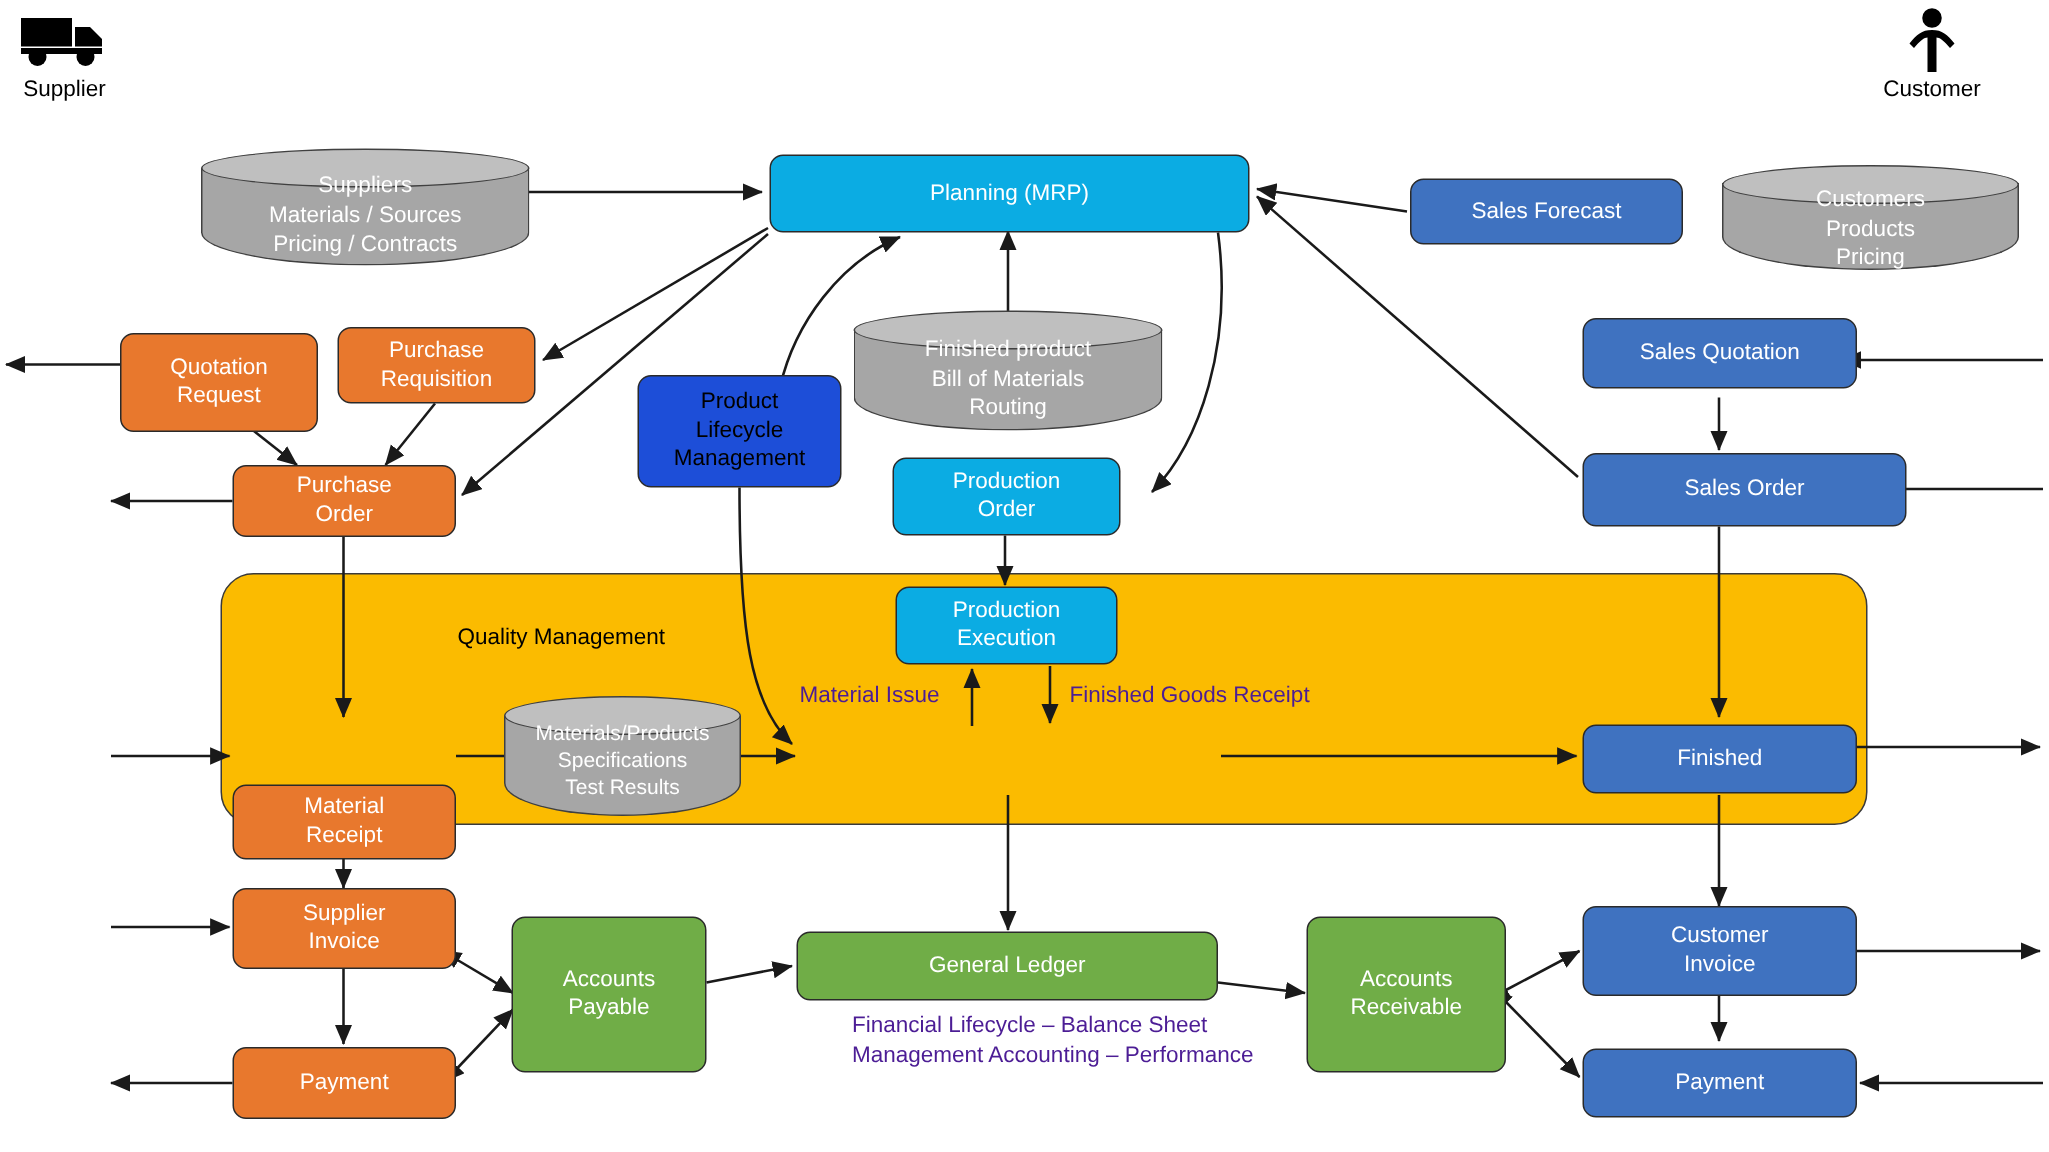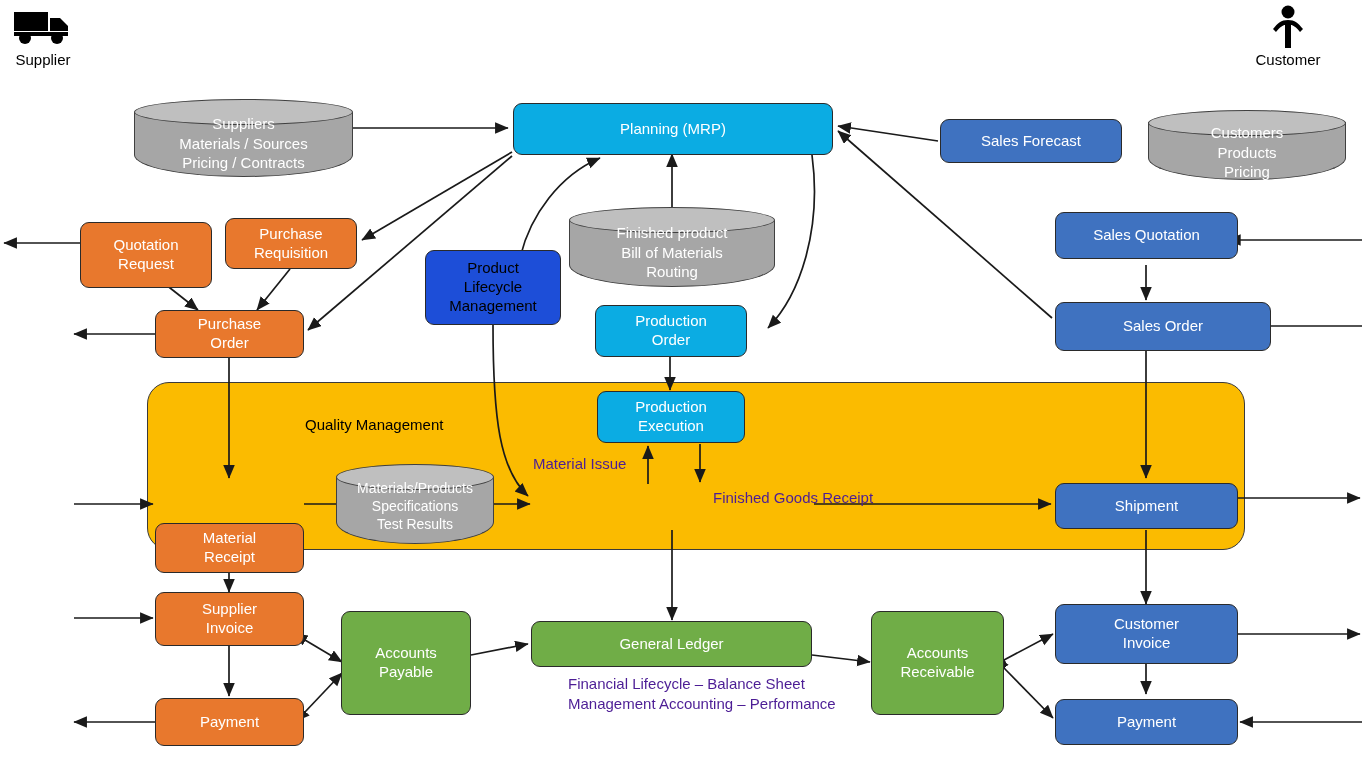--- a/index.html
+++ b/index.html
@@ -293,21 +293,21 @@
 
   <div class="node blue" style="left:1055px; top:302px; width:216px; height:49px;">Sales Order</div>
 
   <div class="node cyan" style="left:597px; top:391px; width:148px; height:52px;">Production
 Execution</div>
 
   <div class="node orange" style="left:155px; top:479px; width:149px; height:50px;margin-top:44px;">Material
 Receipt</div>
 
 
-  <div class="node blue" style="left:1055px; top:483px; width:183px; height:46px;">Shipment</div>
+  <div class="node blue" style="left:1055px; top:483px; width:183px; height:46px;">Finished</div>
 
   <div class="node orange" style="left:155px; top:592px; width:149px; height:54px;">Supplier
 Invoice</div>
 
   <div class="node orange" style="left:155px; top:698px; width:149px; height:48px;">Payment</div>
 
   <div class="node green" style="left:341px; top:611px; width:130px; height:104px;">Accounts
 Payable</div>
 
   <div class="node green" style="left:531px; top:621px; width:281px; height:46px;">General Ledger</div>
@@ -315,18 +315,18 @@
   <div class="node green" style="left:871px; top:611px; width:133px; height:104px;">Accounts
 Receivable</div>
 
   <div class="node blue" style="left:1055px; top:604px; width:183px; height:60px;">Customer
 Invoice</div>
 
   <div class="node blue" style="left:1055px; top:699px; width:183px; height:46px;">Payment</div>
 
   <div class="free-label" style="left:533px; top:454px;">Material Issue</div>
 
-  <div class="free-label" style="left:713px; top:454px;margin-top:34px;">Finished Goods Receipt</div>
+  <div class="free-label" style="left:713px; top:454px;">Finished Goods Receipt</div>
 
   <div class="free-label" style="left:568px; top:674px;">Financial Lifecycle – Balance Sheet
 Management Accounting – Performance</div>
 
 </div>
 
 </body></html>

